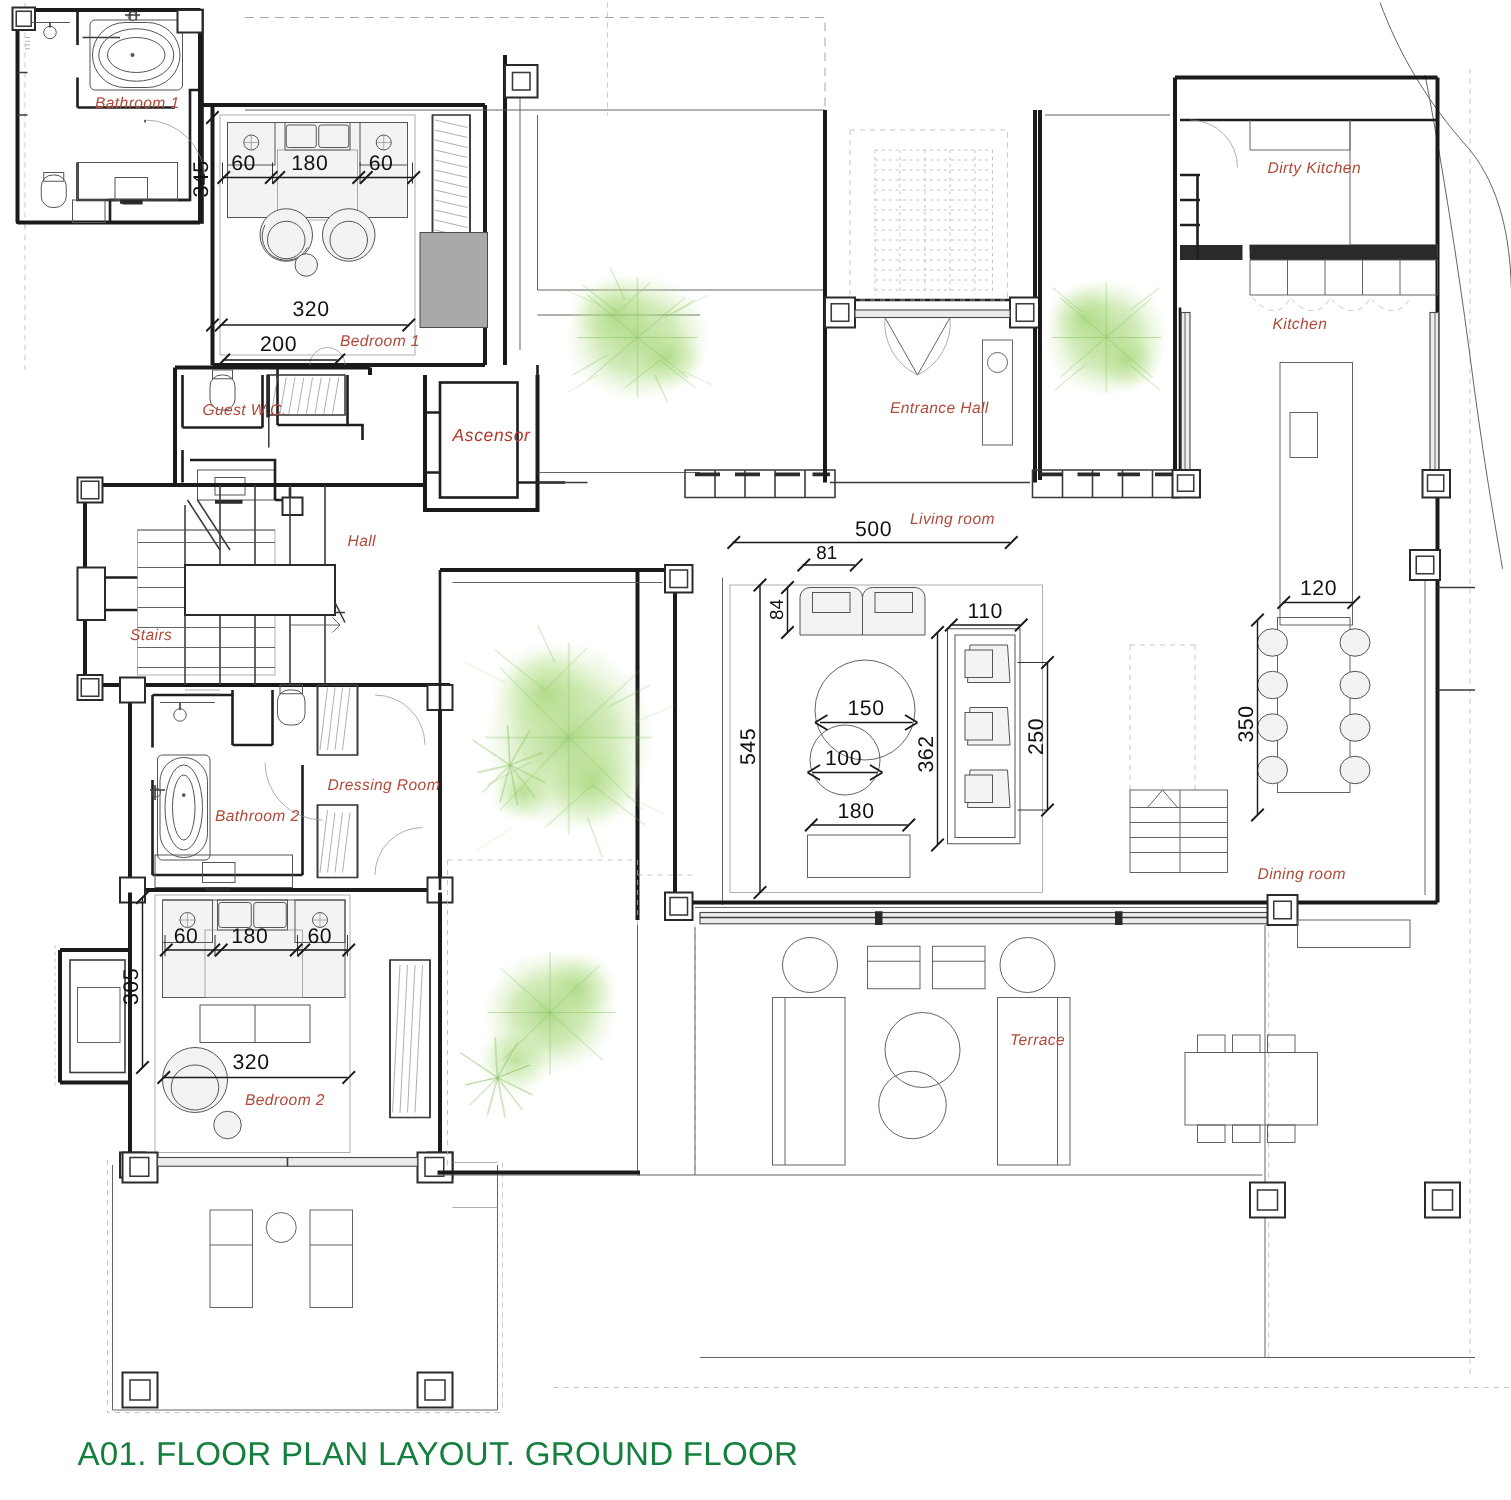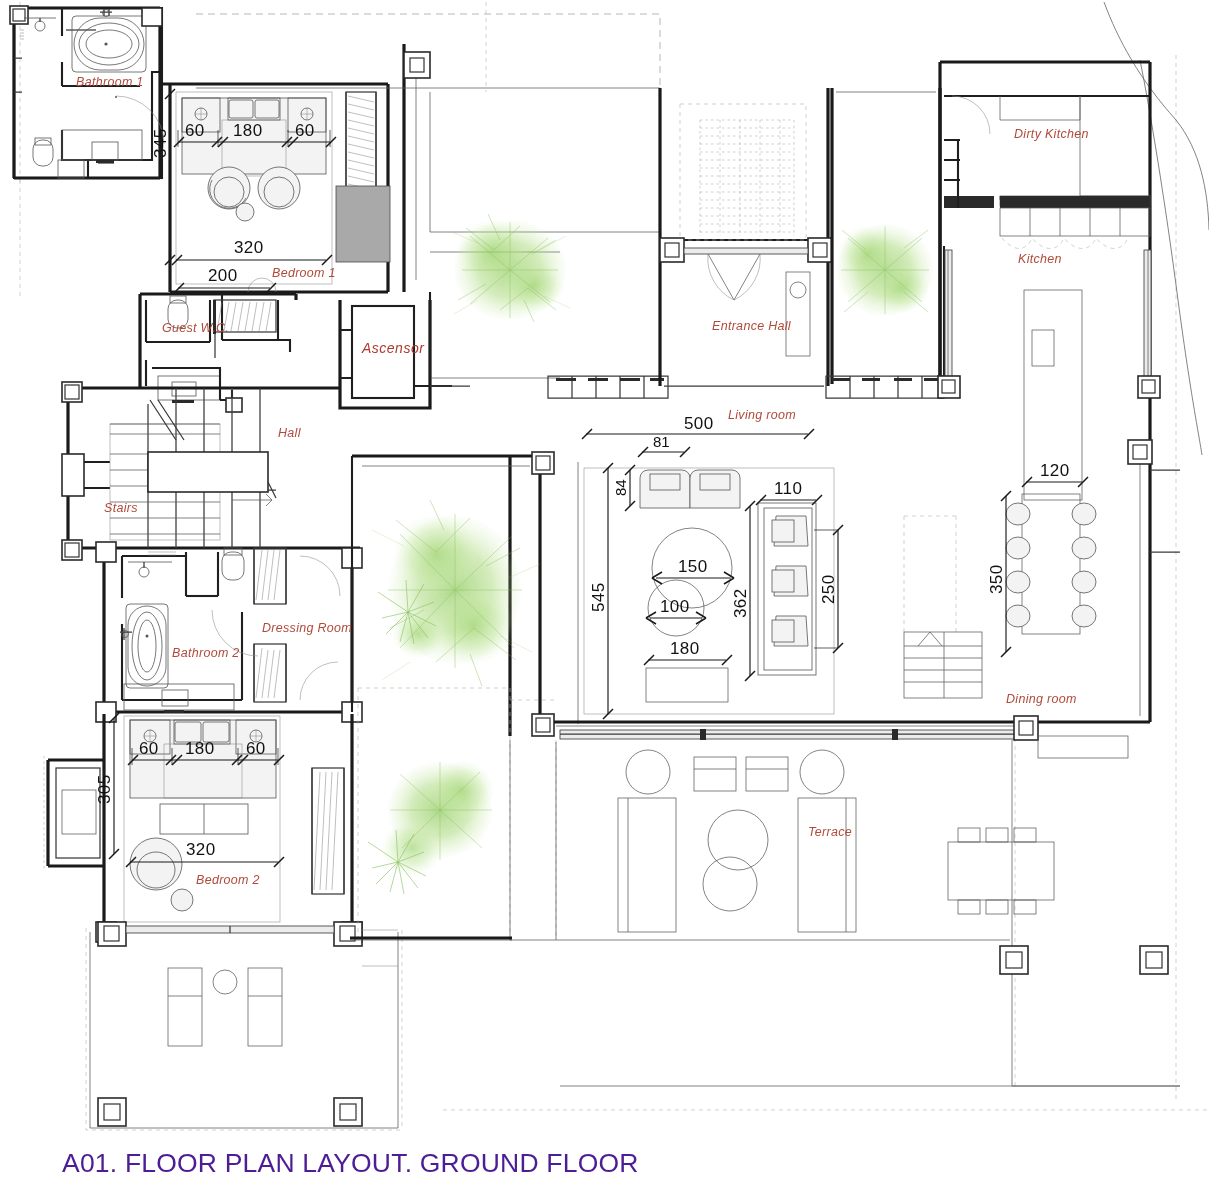--- a/index.html
+++ b/index.html
@@ -46,21 +46,21 @@
     font-style:italic;font-size:12.5px;fill:#b04a3a;letter-spacing:0.3px;
   }
   text.room-big{
     font-family:"Liberation Sans", sans-serif;
     font-style:italic;font-size:14px;fill:#b0392c;letter-spacing:0.5px;
   }
   
   #sheet-title{
     position:absolute;left:62px;top:1148px;
     font-family:"Liberation Sans", sans-serif;
-    font-size:26.5px;color:#4c1d95;letter-spacing:0.2px;white-space:nowrap;
+    font-size:26.5px;color:#15803d;letter-spacing:0.2px;white-space:nowrap;
   }
   .veg{opacity:0.92;}
 </style>
 </head>
 <body>
 
 <div id="plan-root">
 
 <svg id="plan-svg" viewBox="0 0 1209 1200">
 

